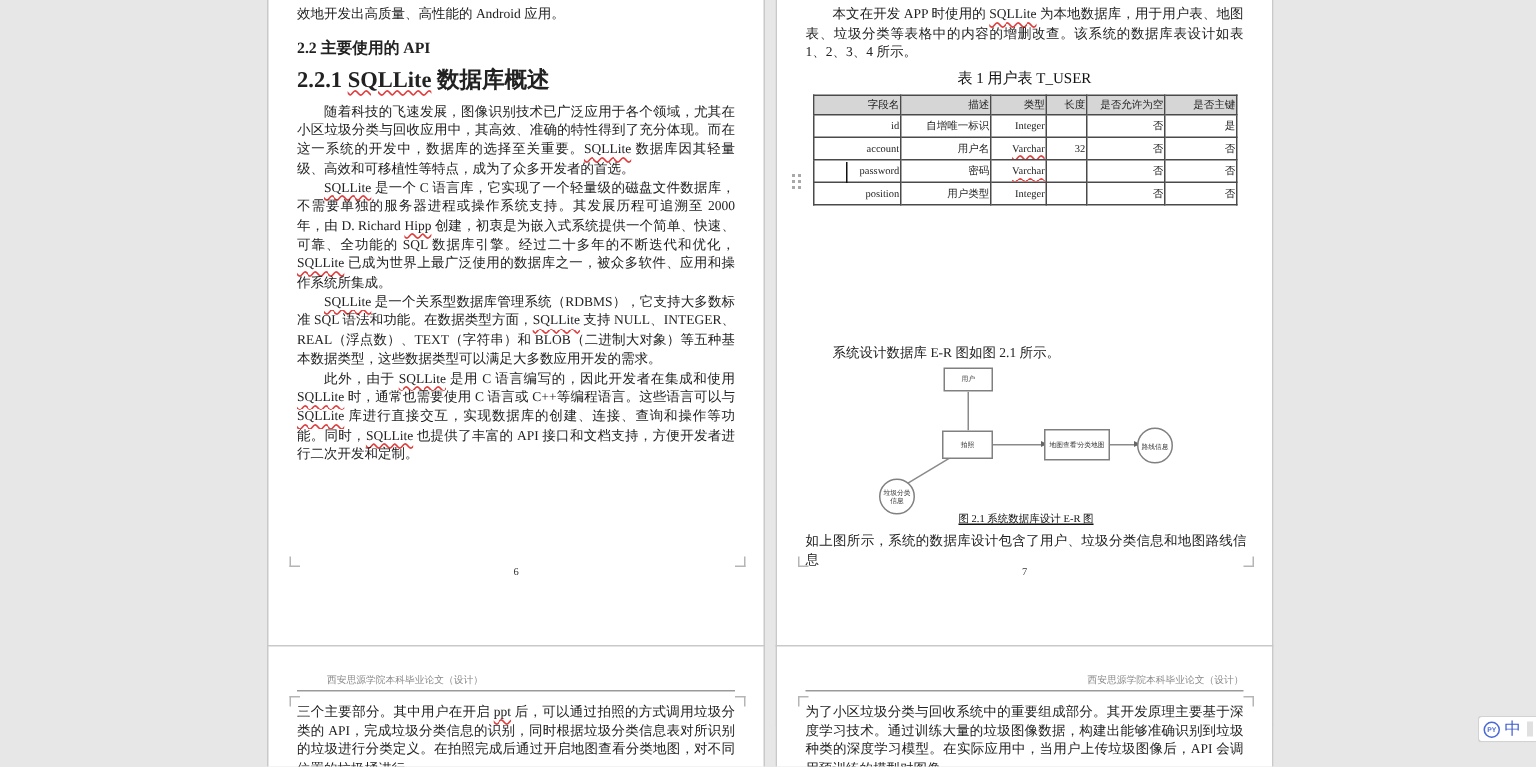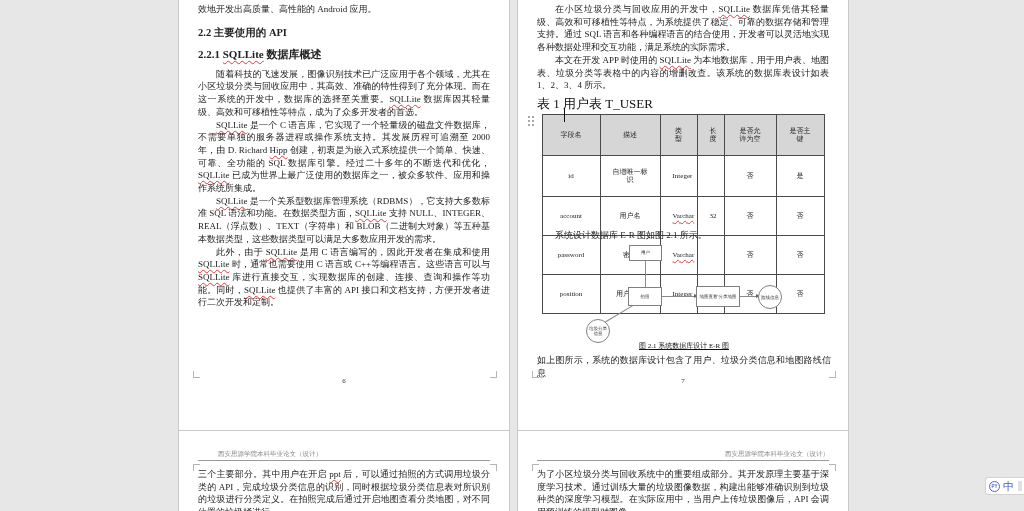--- a/index.html
+++ b/index.html
@@ -10,26 +10,26 @@
   .page{position:absolute;background:#ffffff;border:1px solid #c9c9c9;box-sizing:border-box;overflow:hidden;}
   .page-top{top:0;height:484px;border-top:none;}
   .page-bottom{top:430px;height:81px;border-bottom:none;}
   .col-left{left:178px;width:332px;}
   .col-right{left:517px;width:332px;}
   .body-text{font-size:9px;line-height:12.7px;text-align:justify;color:#222;}
   .inner{padding:3px 19px 0 19px;}
   p.para{margin:0;text-indent:18px;}
   p.cont{margin:0;text-indent:0;}
   .h2{font-size:10.5px;font-weight:bold;margin:10px 0 0 0;line-height:13px;}
-  .h3{font-size:11px;font-weight:bold;margin:9px 0 8px 0;line-height:12px;}
+  .h3{font-size:15px;font-weight:bold;margin:9px 0 8px 0;line-height:12px;}
   .miss{text-decoration:underline;text-decoration-style:wavy;text-decoration-color:#e23b3b;text-decoration-thickness:1px;text-underline-offset:2px;}
   
-  .tbl-caption{font-size:13px;text-align:left;margin:6px 0 3px 0;color:#111;}
+  .tbl-caption{font-size:10px;text-align:center;margin:6px 0 3px 0;color:#111;}
   .dtable{border-collapse:collapse;margin:0 auto;table-layout:fixed;width:282px;font-size:7px;line-height:8px;}
-  .dtable th,.dtable td{border:1px solid #4a4a4a;text-align:center;padding:12px;height:14px;font-weight:normal;overflow:hidden;}
+  .dtable th,.dtable td{border:1px solid #4a4a4a;text-align:right;padding:0;height:14px;font-weight:normal;overflow:hidden;}
   .dtable th{background:#d6d6d6;height:12px;}
   
   .er-fig{position:absolute;left:19px;top:242px;width:294px;height:100px;}
   .er-box{position:absolute;border:1px solid #808080;background:#fff;display:flex;align-items:center;justify-content:center;font-size:4.5px;line-height:5.5px;text-align:center;color:#333;box-sizing:border-box;}
   .er-circle{position:absolute;border:1px solid #808080;border-radius:50%;background:#fff;display:flex;align-items:center;justify-content:center;font-size:4.5px;line-height:5px;text-align:center;color:#333;box-sizing:border-box;}
   .er-line{position:absolute;background:#8a8a8a;}
   .er-arrow{position:absolute;width:0;height:0;border-top:2px solid transparent;border-bottom:2px solid transparent;border-left:4px solid #666;}
   .fig-caption{position:absolute;left:19px;top:341px;width:294px;text-align:center;font-size:7px;color:#111;margin:0;text-decoration:underline;}
   .closing{position:absolute;left:19px;top:354px;width:294px;margin:0;}
   .pageno{position:absolute;left:0;top:377px;width:100%;text-align:center;font-size:7px;color:#333;}
@@ -67,21 +67,20 @@
     <p class="para"><span class="miss">SQLLite</span> 是一个关系型数据库管理系统（RDBMS），它支持大多数标准 SQL 语法和功能。在数据类型方面，<span class="miss">SQLLite</span> 支持 NULL、INTEGER、REAL（浮点数）、TEXT（字符串）和 BLOB（二进制大对象）等五种基本数据类型，这些数据类型可以满足大多数应用开发的需求。</p>
     <p class="para">此外，由于 <span class="miss">SQLLite</span> 是用 C 语言编写的，因此开发者在集成和使用 <span class="miss">SQLLite</span> 时，通常也需要使用 C 语言或 C++等编程语言。这些语言可以与 <span class="miss">SQLLite</span> 库进行直接交互，实现数据库的创建、连接、查询和操作等功能。同时，<span class="miss">SQLLite</span> 也提供了丰富的 API 接口和文档支持，方便开发者进行二次开发和定制。</p>
   </div>
   <span class="mark bl"></span>
   <span class="mark br"></span>
   <div class="pageno">6</div>
 </div>
 
 <div class="page page-top col-right">
   <div class="inner body-text">
-    <p class="para">在小区垃圾分类与回收应用的开发中，<span class="miss">SQLLite</span> 数据库凭借其轻量级、高效和可移植性等特点，为系统提供了稳定、可靠的数据存储和管理支持。通过 SQL 语言和各种编程语言的结合使用，开发者可以灵活地实现各种数据处理和交互功能，满足系统的实际需求。</p>
     <p class="para">本文在开发 APP 时使用的 <span class="miss">SQLLite</span> 为本地数据库，用于用户表、地图表、垃圾分类等表格中的内容的增删改查。该系统的数据库表设计如表 1、2、3、4 所示。</p>
     <div class="tbl-caption">表 1 用户表 T_USER</div>
     <table class="dtable">
         <colgroup>
           <col style="width: 58px;">
           <col style="width: 60px;">
           <col style="width: 37px;">
           <col style="width: 27px;">
           <col style="width: 52px;">
           <col style="width: 48px;">

